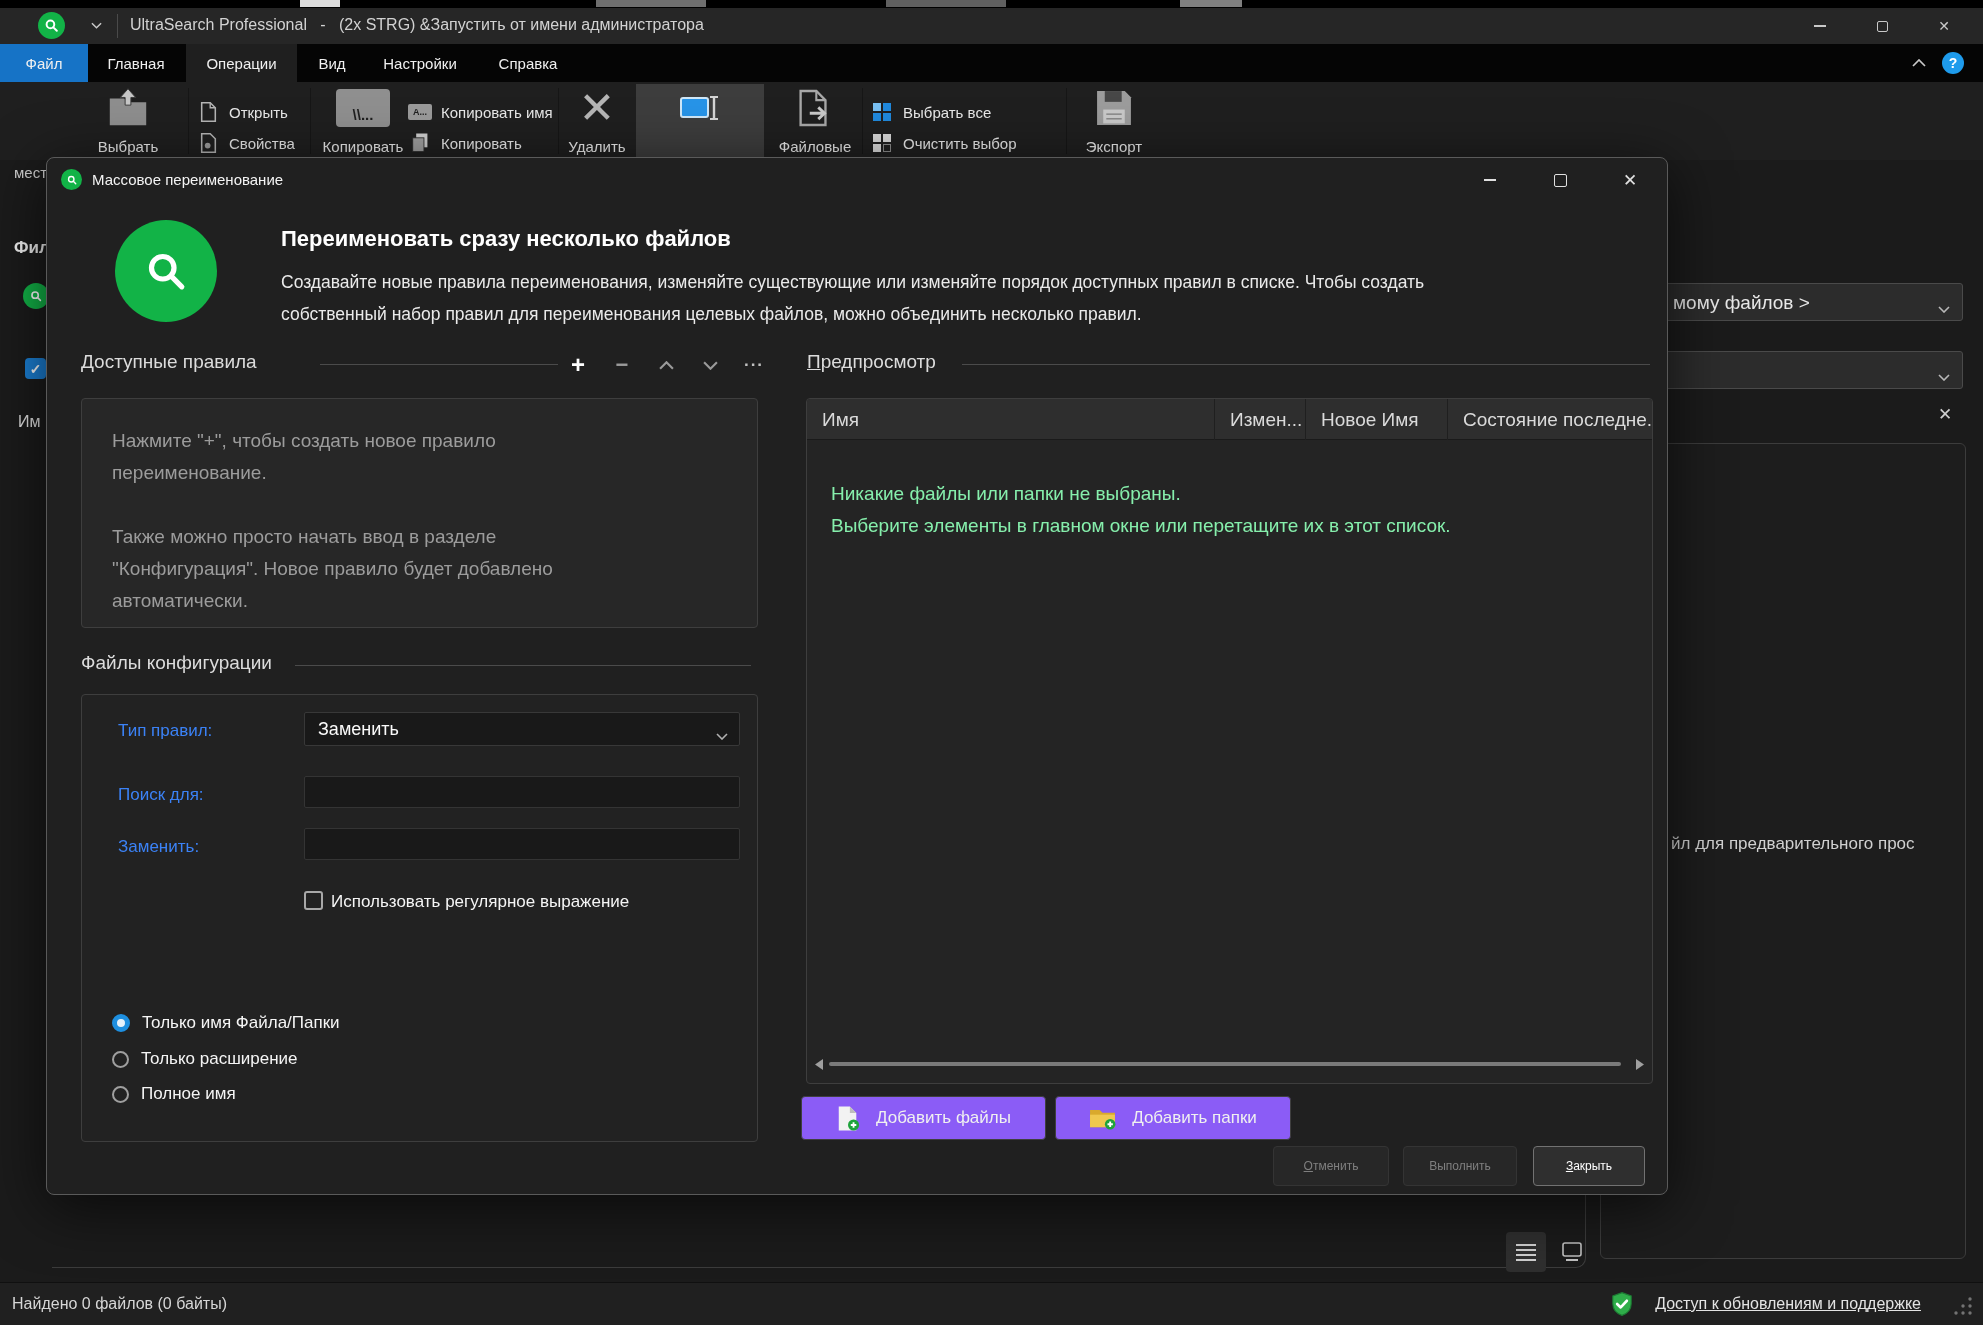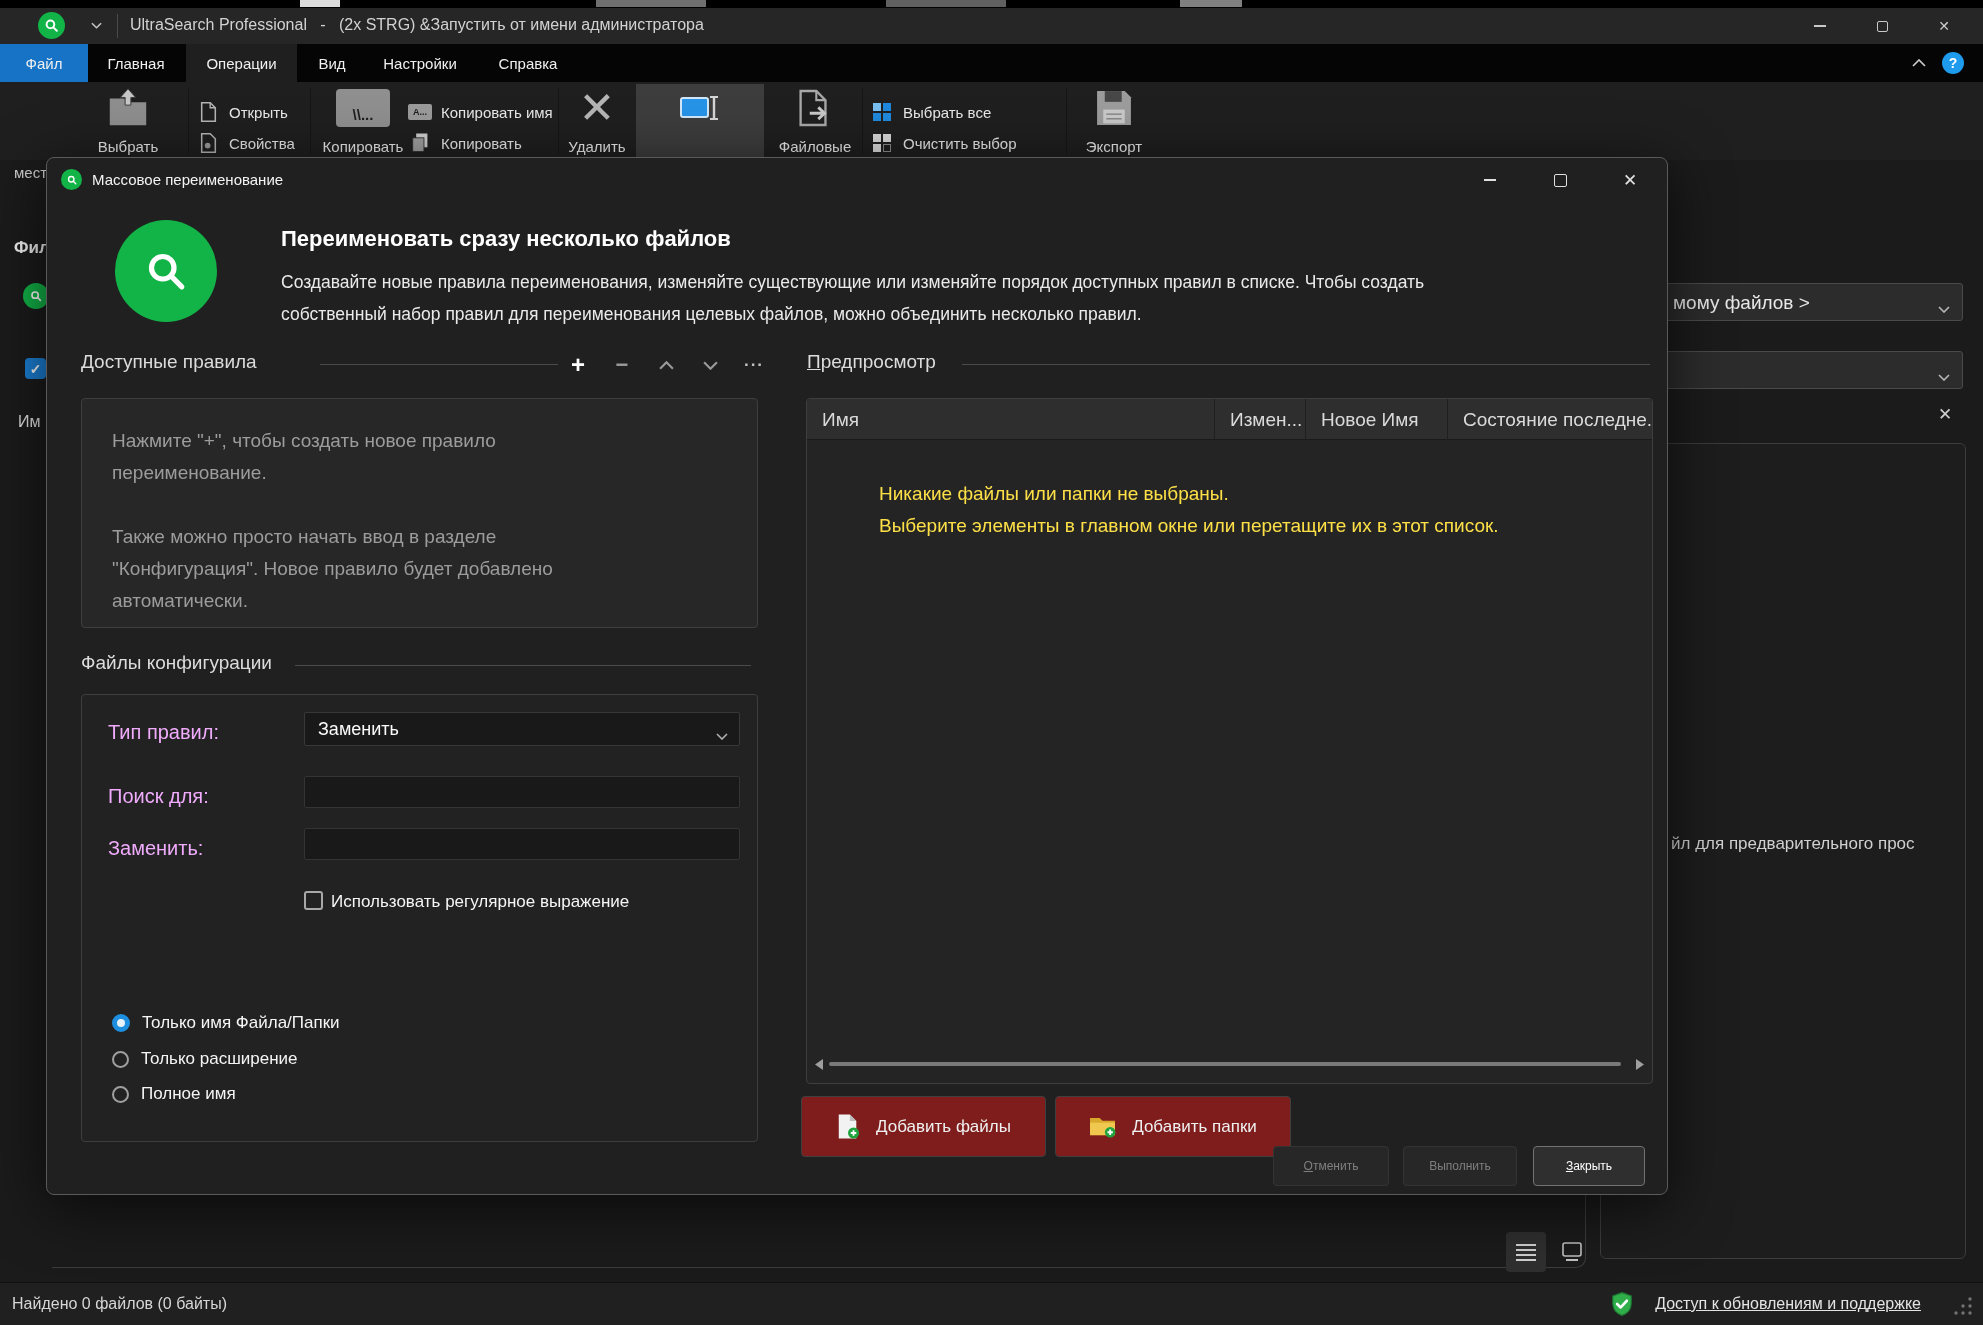--- a/index.html
+++ b/index.html
@@ -106,43 +106,43 @@
                 border:1px solid #3e3e3e; border-radius:4px; padding:26px 30px; }
   .hint-line { font-size:19px; line-height:32px; color:#9c9c9c; white-space:nowrap; }
   .hint-gap { height:32px; }
 
   .preview-panel { position:absolute; left:759px; top:240px; width:847px; height:686px; background:#242424;
                    border:1px solid #3e3e3e; border-radius:4px; overflow:hidden; }
   .pv-header { position:absolute; left:0; top:0; width:100%; height:41px; background:#2e2e2e; display:flex;
                border-bottom:1px solid #1a1a1a; }
   .pv-col { height:41px; display:flex; align-items:center; padding-left:15px; font-size:19px; color:#dadada;
             border-right:1px solid #1f1f1f; white-space:nowrap; overflow:hidden; }
-  .pv-empty { position:absolute; left:24px; font-size:19px; color:#fde047; white-space:nowrap;margin-left:48px; }
+  .pv-empty { position:absolute; left:24px; font-size:19px; color:#86efac; white-space:nowrap; }
   .hscroll { position:absolute; left:4px; top:656px; width:837px; height:18px; display:flex; align-items:center; }
   .hs-arrow { width:16px; height:16px; display:flex; align-items:center; justify-content:center; }
   .hs-track { position:relative; flex:1; height:18px; }
   .hs-thumb { position:absolute; left:2px; top:7px; width:792px; height:4px; background:#7a7a7a; border-radius:2px; }
 
   .config-panel { position:absolute; left:34px; top:536px; width:677px; height:448px; background:#222222;
                   border:1px solid #3e3e3e; border-radius:4px; }
-  .form-label { position:absolute; left:26px; font-size:20px; color:#f0abfc; white-space:nowrap; }
+  .form-label { position:absolute; left:36px; font-size:17px; color:#3b82f6; white-space:nowrap; }
   .select { position:absolute; left:222px; width:436px; height:34px; background:#191919; border:1px solid #383838;
             border-radius:2px; display:flex; align-items:center; }
   .select .sval { margin-left:13px; font-size:18px; color:#fafafa; }
   .select .schev { position:absolute; right:11px; top:13px; }
   .txt { position:absolute; left:222px; width:436px; height:32px; background:#191919; border:1px solid #343434;
          border-radius:2px; color:#eee; font-size:16px; padding:0 10px; font-family:"Liberation Sans", sans-serif; outline:none; }
   .cbx { position:absolute; left:222px; top:196px; width:19px; height:19px; border:2px solid #a8a8a8; border-radius:3px; background:transparent; }
   .cbx-label { position:absolute; left:249px; top:197px; font-size:17px; color:#f5f5f5; white-space:nowrap; }
   .radio-row { position:absolute; left:30px; display:flex; align-items:center; gap:12px; }
   .radio { width:17px; height:17px; border-radius:50%; border:2px solid #9f9f9f; background:transparent; }
   .radio.on { width:18px; height:18px; border:5px solid #1e8fe0; background:#e6f2fb; }
   .radio-label { font-size:17px; color:#f5f5f5; white-space:nowrap; }
 
-  .addbtn { position:absolute; top:938px; height:61px; background:#7f1d1d; border:1px solid #3f3f3f; border-radius:4px;
+  .addbtn { position:absolute; top:938px; height:44px; background:#8b5cf6; border:1px solid #3f3f3f; border-radius:4px;
             display:flex; align-items:center; justify-content:center; gap:16px; font-size:17px; color:#f0f0f0; }
   .botbtn { position:absolute; top:988px; height:40px; border-radius:4px; display:flex; align-items:center;
             justify-content:center; font-size:12px; }
   .botbtn.disabled { background:#272727; border:1px solid #343434; color:#7f7f7f; }
   .botbtn.primary { background:#2f2f2f; border:1px solid #727272; color:#ffffff; }
 </style>
 </head>
 <body>
 
 <div class="app">

